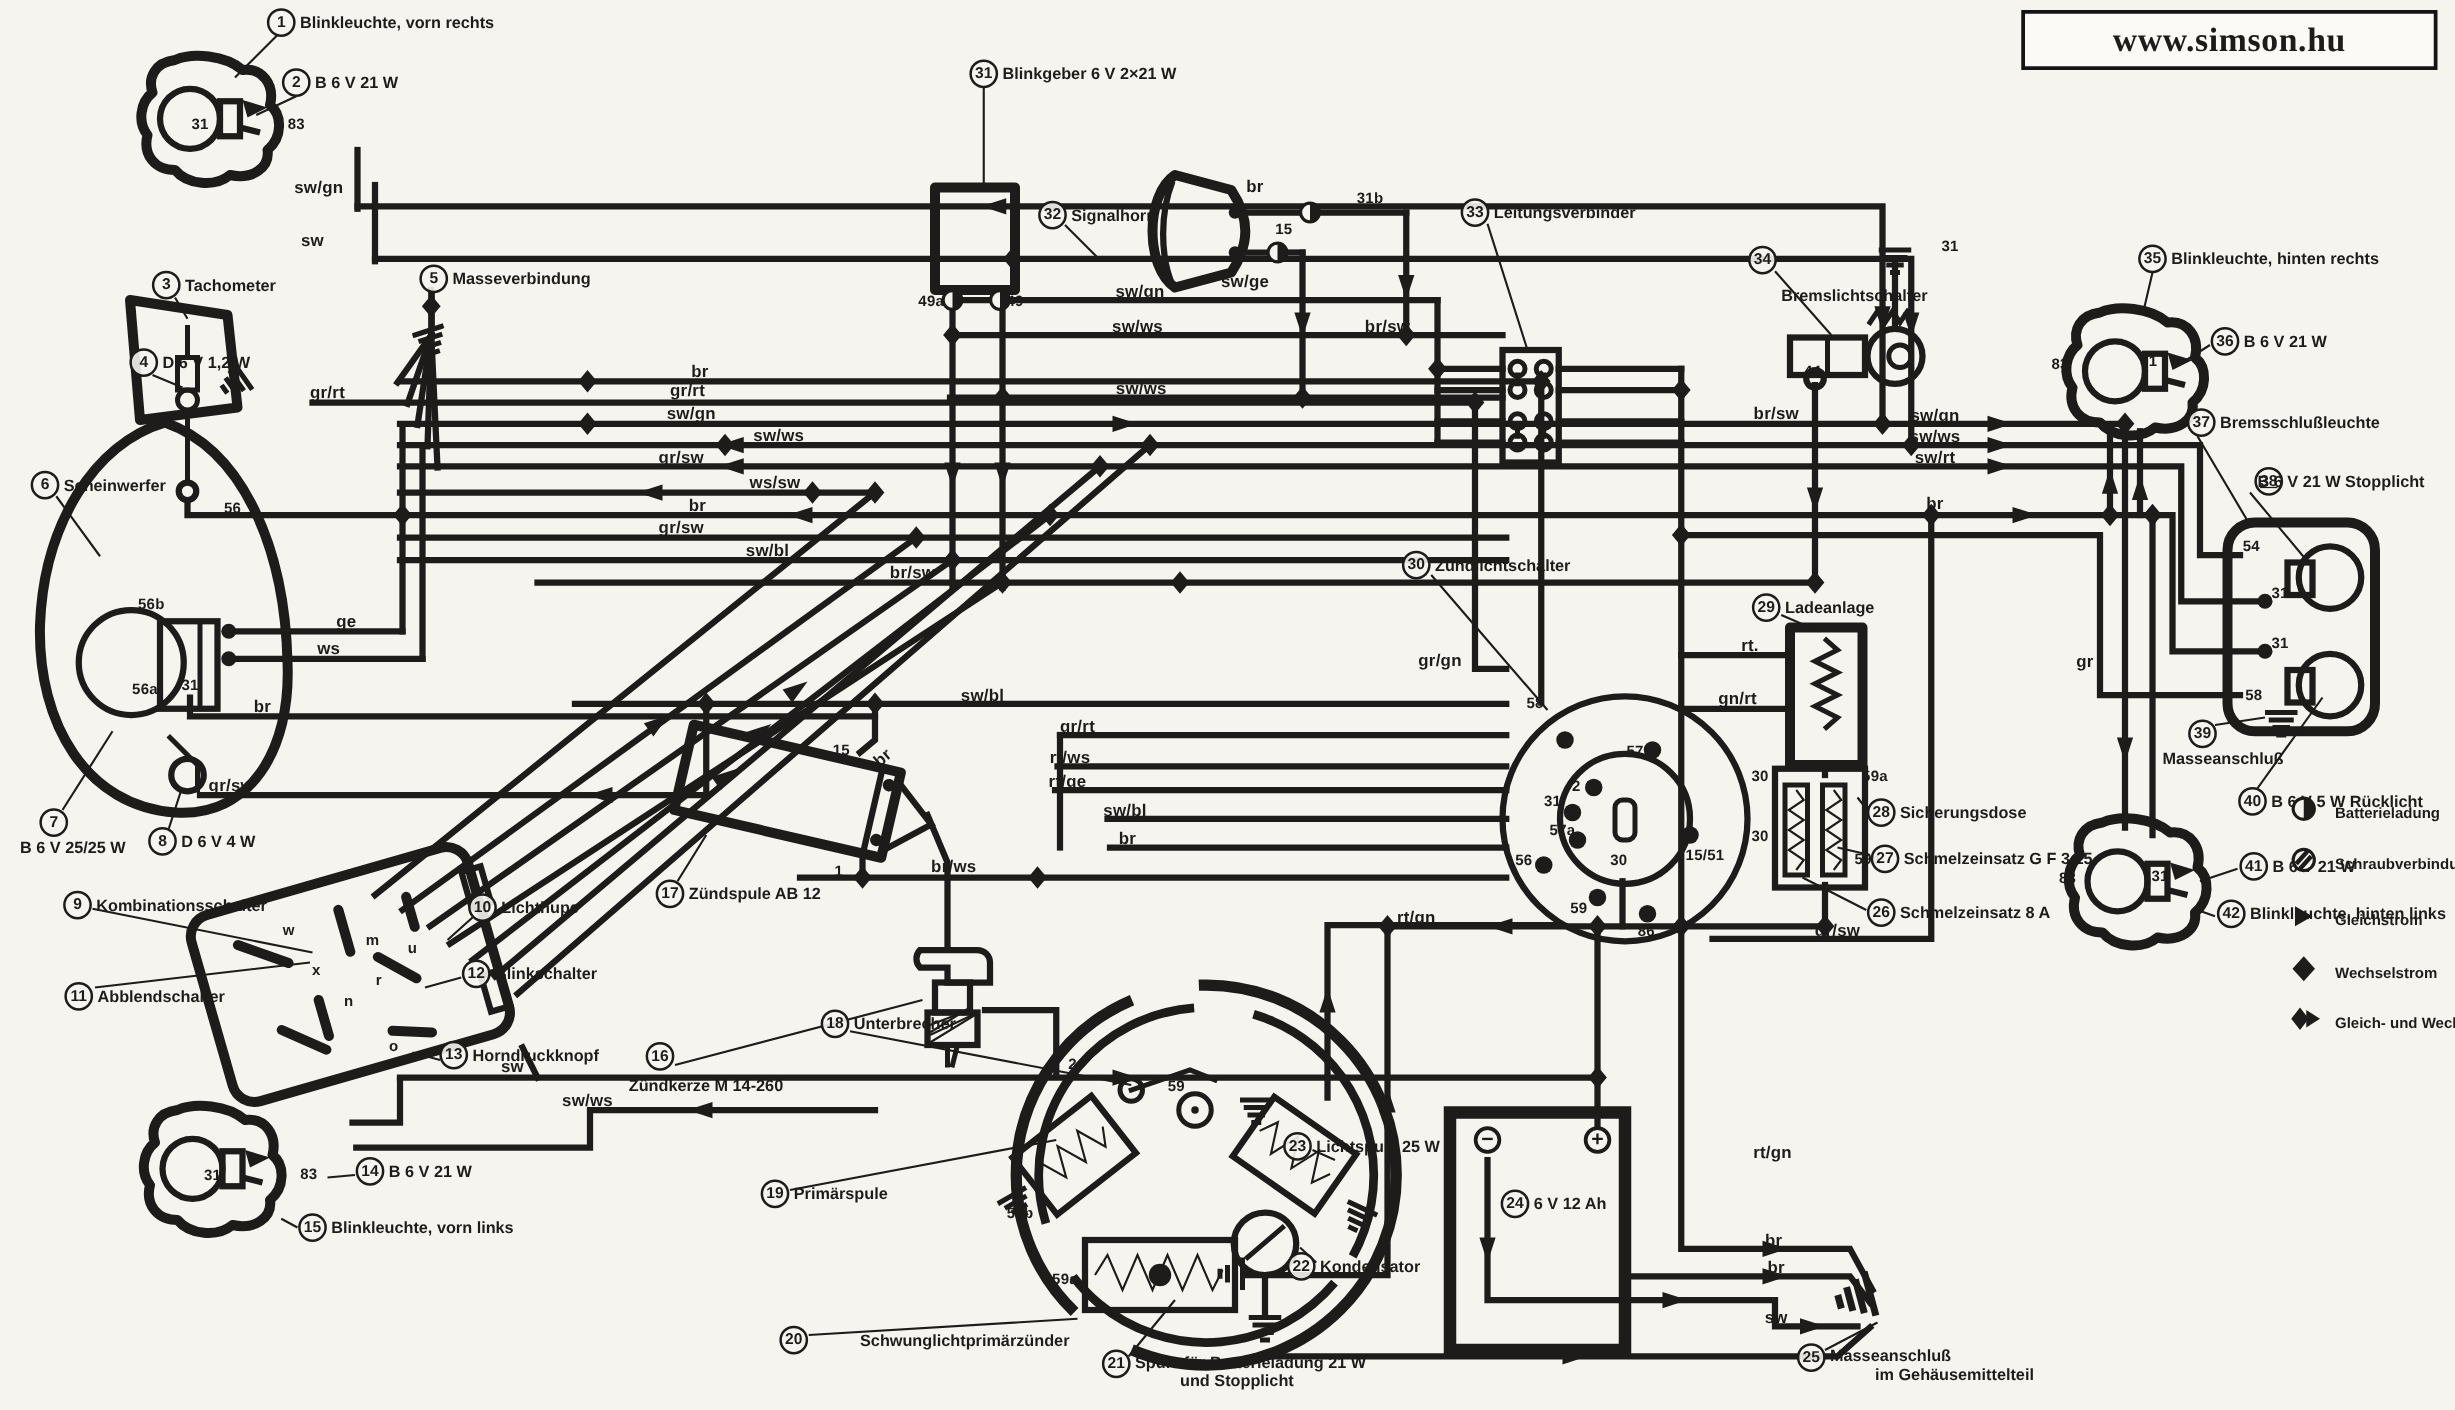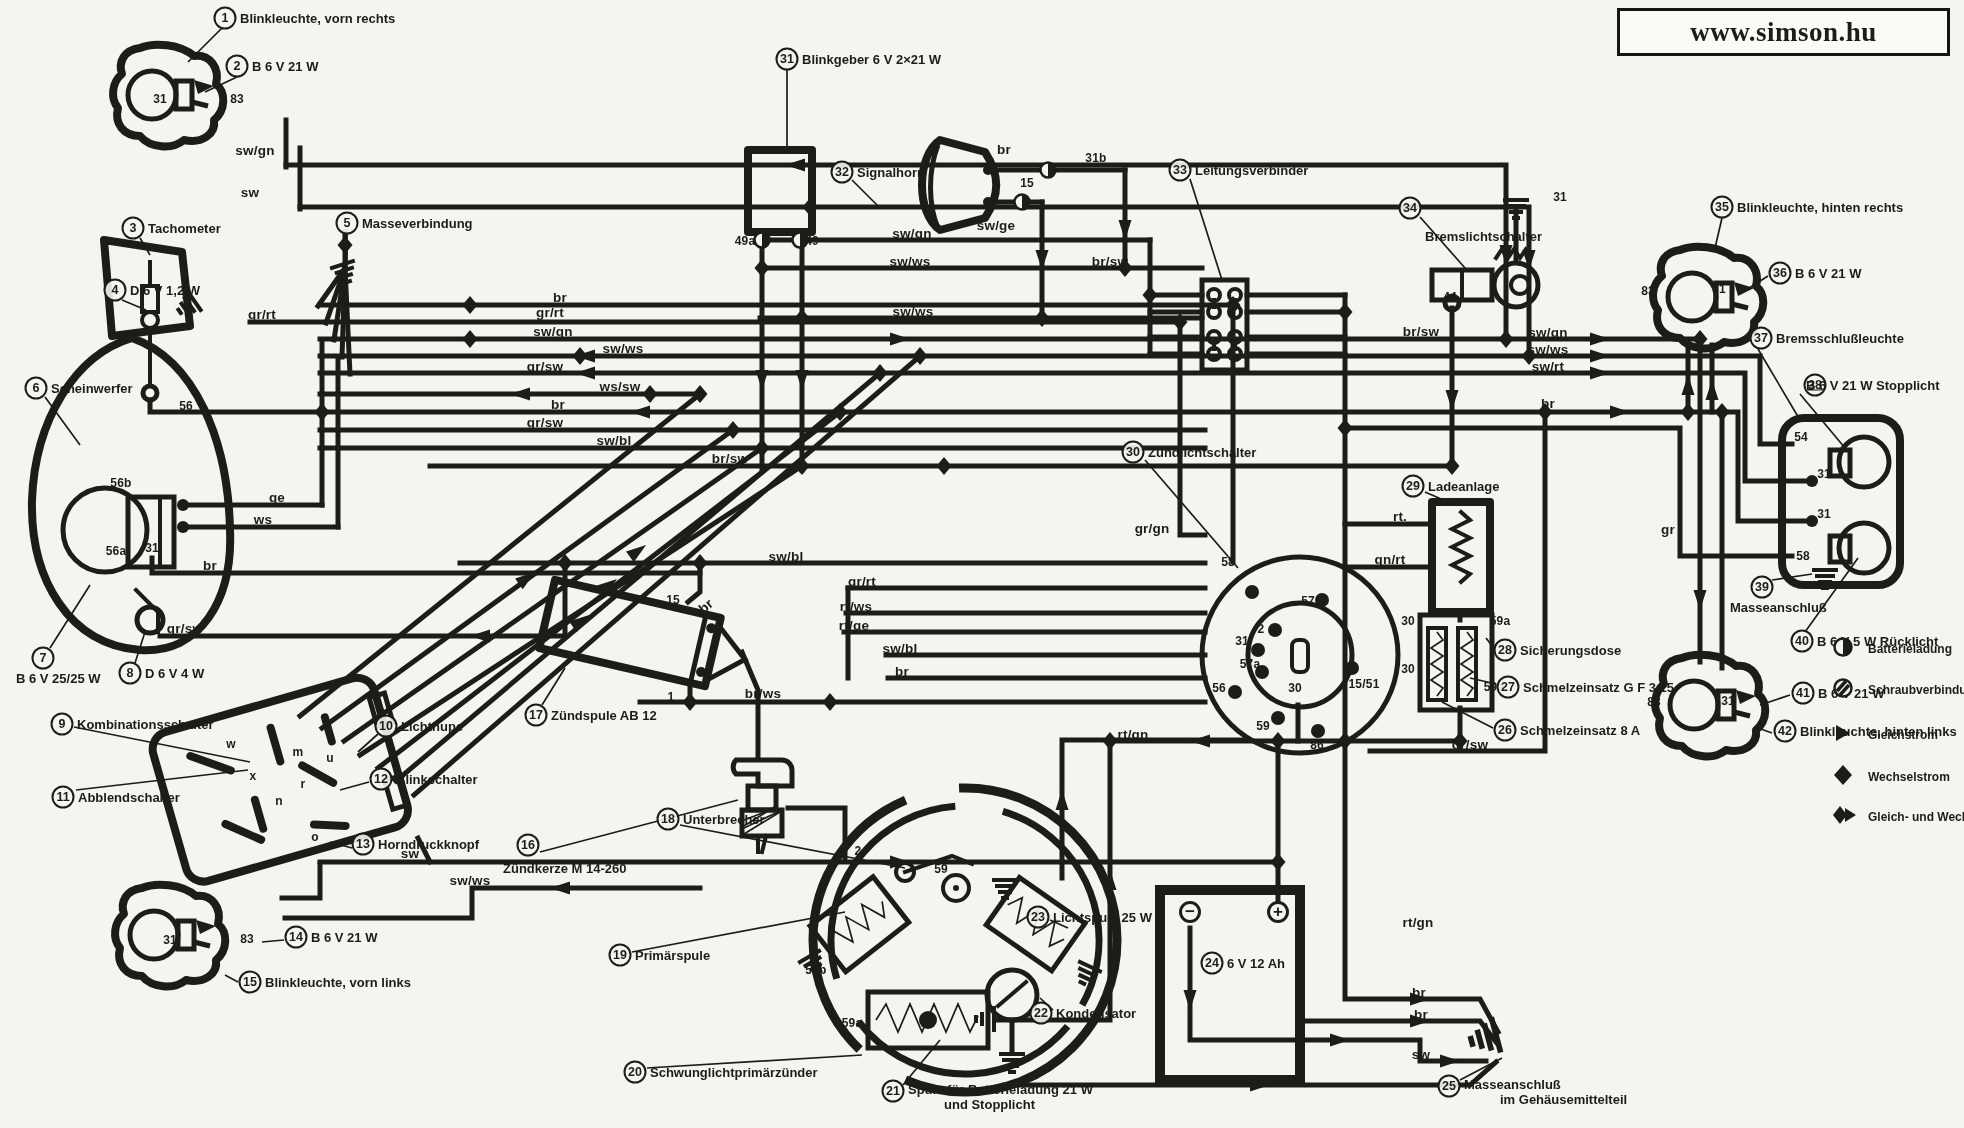--- a/index.html
+++ b/index.html
@@ -572,21 +572,21 @@
       <div class="clabel" style="left: 265px; top: 982px;"><span>Blinkleuchte, vorn links</span></div>
       <div class="badge" style="left: 528px; top: 845px;">16</div>
       <div class="clabel" style="left: 503px; top: 868px;"><span>Zündkerze M 14-260</span></div>
       <div class="badge" style="left: 536px; top: 715px;">17</div>
       <div class="clabel" style="left: 551px; top: 715px;"><span>Zündspule AB 12</span></div>
       <div class="badge" style="left: 668px; top: 819px;">18</div>
       <div class="clabel" style="left: 683px; top: 819px;"><span>Unterbrecher</span></div>
       <div class="badge" style="left: 620px; top: 955px;">19</div>
       <div class="clabel" style="left: 635px; top: 955px;"><span>Primärspule</span></div>
       <div class="badge" style="left: 635px; top: 1072px;">20</div>
-      <div class="clabel" style="left: 650px; top: 1072px;"><span>Schwunglichtprimärzünder</span></div>
+      <div class="clabel" style="left: 688px; top: 1072px;"><span>Schwunglichtprimärzünder</span></div>
       <div class="badge" style="left: 893px; top: 1091px;">21</div>
       <div class="clabel" style="left: 908px; top: 1097px;"><span>Spule für Batterieladung  21 W</span><span class="l2">und  Stopplicht</span></div>
       <div class="badge" style="left: 1041px; top: 1013px;">22</div>
       <div class="clabel" style="left: 1056px; top: 1013px;"><span>Kondensator</span></div>
       <div class="badge" style="left: 1038px; top: 917px;">23</div>
       <div class="clabel" style="left: 1053px; top: 917px;"><span>Lichtspule 25 W</span></div>
       <div class="badge" style="left: 1212px; top: 963px;">24</div>
       <div class="clabel" style="left: 1227px; top: 963px;"><span>6 V  12 Ah</span></div>
       <div class="badge" style="left: 1449px; top: 1086px;">25</div>
       <div class="clabel" style="left: 1464px; top: 1092px;"><span>Masseanschluß</span><span class="l2">im Gehäusemittelteil</span></div>

